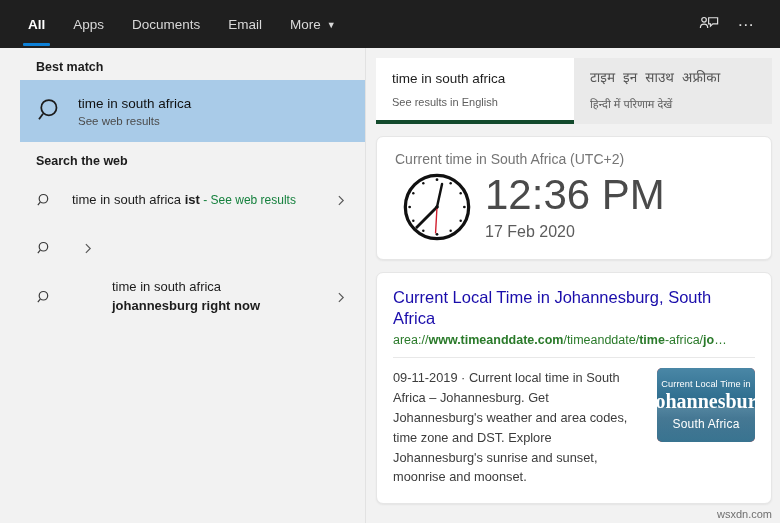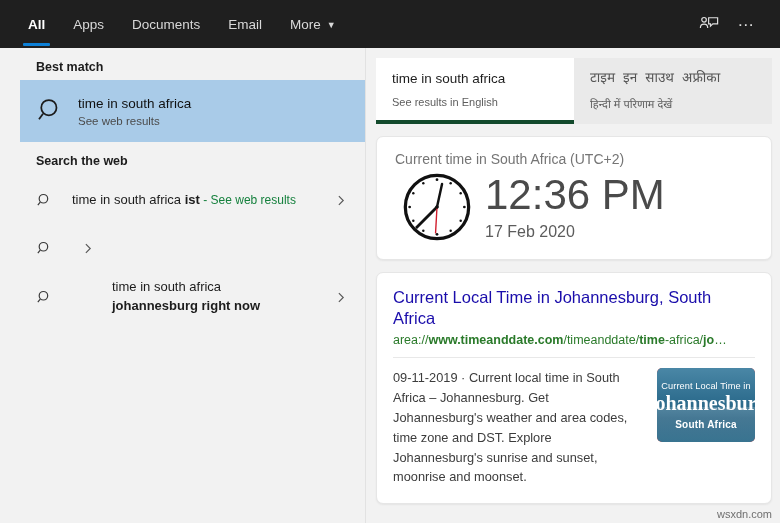--- a/index.html
+++ b/index.html
@@ -328,22 +328,22 @@
   }
   .thumb-l1 { font-size: 9.2px; letter-spacing: 0.1px; }
   .thumb-l2 {
     font-family: "Liberation Serif", serif;
     font-size: 20px;
     font-weight: bold;
     line-height: 1.12;
     margin-top: 1px;
   }
   .thumb-l3 {
-    font-size: 10px;
-    font-weight: bold;
+    font-size: 12px;
+    font-weight: normal;
     margin-top: 5px;
     letter-spacing: 0.2px;
   }
 
   .watermark {
     position: absolute;
     right: 8px;
     bottom: 3px;
     font-size: 11px;
     color: #6f6f6f;

